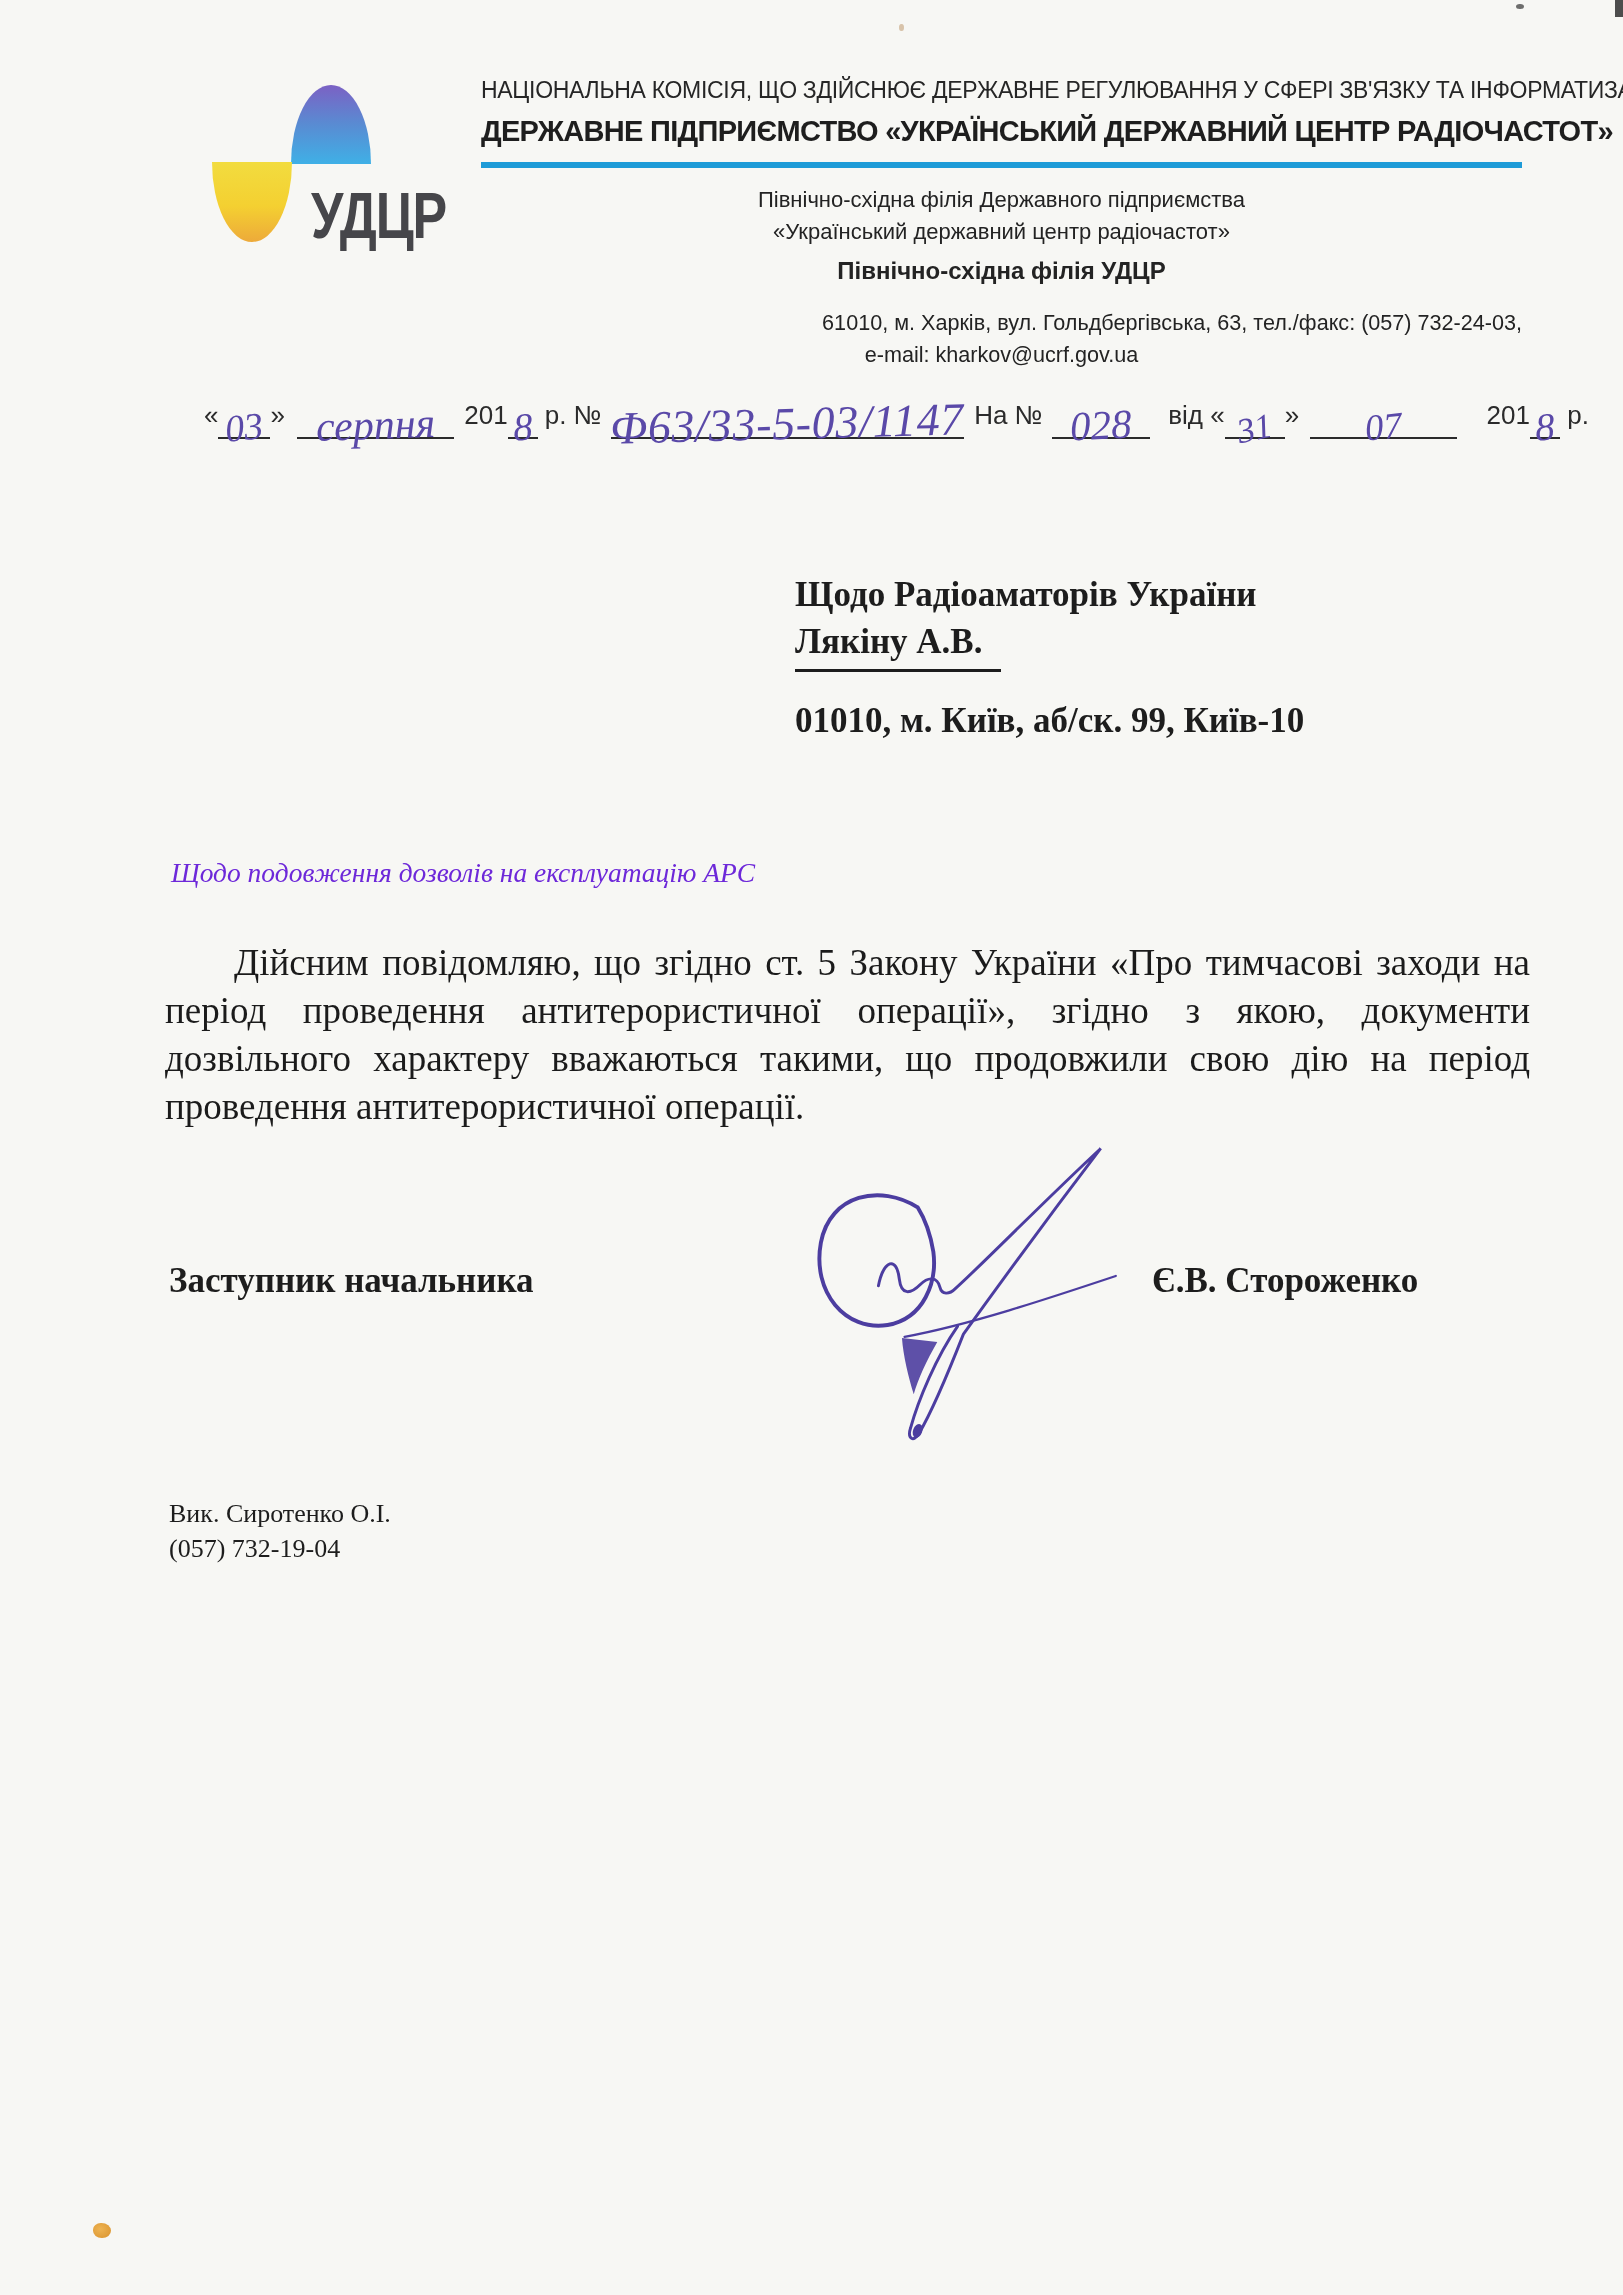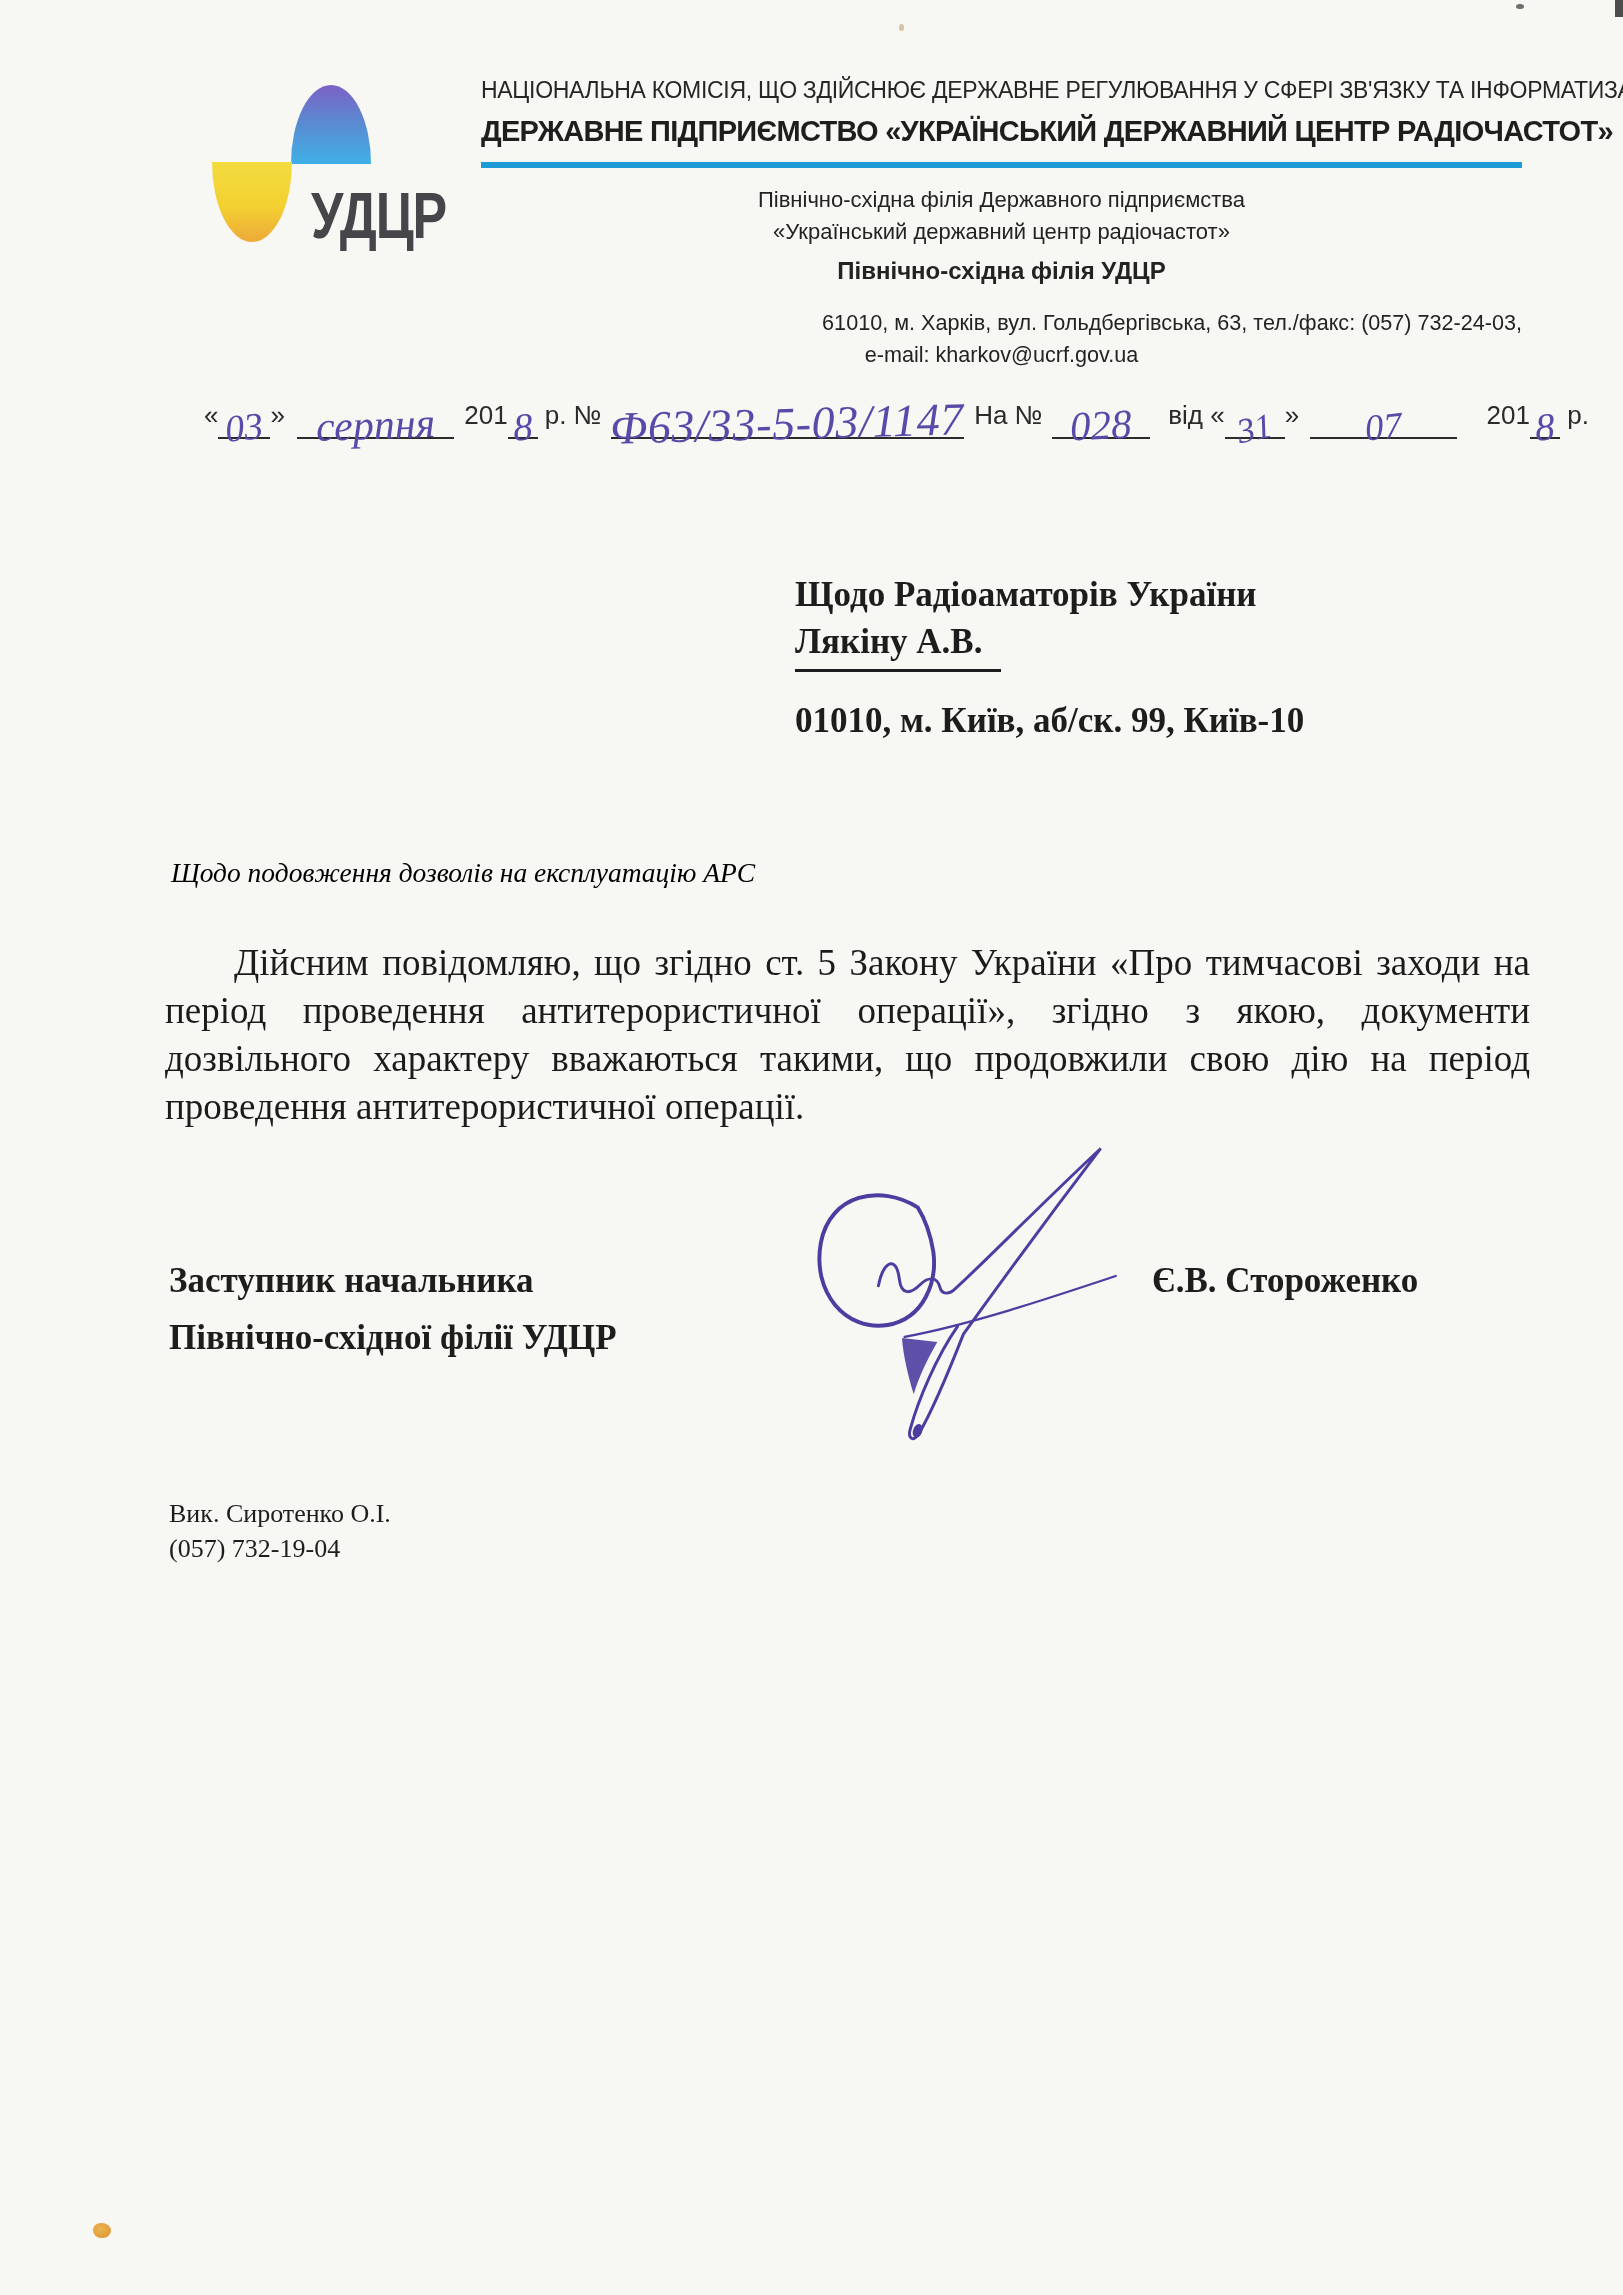--- a/index.html
+++ b/index.html
@@ -64,21 +64,21 @@
   .recipient{
     position:absolute;left:795px;top:571px;
     font-family:"Liberation Serif",serif;font-weight:bold;font-size:35px;
     color:#1d1d1d;line-height:47px;
   }
   .recipient .u-name{display:inline-block;border-bottom:3.3px solid #1d1d1d;padding:0 18.3px 3.9px 0;}
   .recipient .addr{margin-top:25px;}
   
   .subject{
     position:absolute;left:171px;top:857px;
-    font-family:"Liberation Serif",serif;font-style:italic;font-size:27.5px;color:#000000;
+    font-family:"Liberation Serif",serif;font-style:italic;font-size:27.5px;color:#6d28d9;
   }
   .body-block{
     position:absolute;left:165px;top:939px;width:1365px;
     font-family:"Liberation Serif",serif;font-size:37px;line-height:48px;color:#1b1b1b;
   }
   .body-line{text-align:justify;text-align-last:justify;}
   .body-line.first{text-indent:69px;}
   .body-line.last{text-align-last:left;}
   
   .sig-label1{position:absolute;left:169px;top:1261px;font-family:"Liberation Serif",serif;font-weight:bold;font-size:35px;color:#1d1d1d;}
@@ -154,21 +154,20 @@
   <div class="subject">Щодо подовження дозволів на експлуатацію АРС</div>
 
   <div class="body-block">
     <div class="body-line first">Дійсним повідомляю, що згідно ст. 5 Закону України «Про тимчасові заходи на</div>
     <div class="body-line">період проведення антитерористичної операції», згідно з якою, документи</div>
     <div class="body-line">дозвільного характеру вважаються такими, що продовжили свою дію на період</div>
     <div class="body-line last">проведення антитерористичної операції.</div>
   </div>
 
   <div class="sig-label1">Заступник начальника</div>
-  <div class="sig-label2">Північно-східної філії УДЦР</div>
   <div class="sig-name">Є.В. Стороженко</div>
 
   <svg class="sig-svg" width="419" height="340" viewBox="0 0 640 520" fill="none">
     <g stroke="#4c3da0" stroke-linecap="round" fill="none">
       <path d="M 282 132 C 225 96 148 112 134 186 C 120 262 172 322 236 312 C 292 302 312 246 306 200 C 301 170 292 148 282 132" stroke-width="6"></path>
       <path d="M 222 252 c 8 -40 28 -46 32 -10 c 3 26 18 22 32 8 c 12 -12 26 -12 30 4 c 3 12 14 12 24 2 C 380 220 480 118 562 42 C 498 126 418 234 352 326 C 330 382 304 444 284 478 c -8 14 -18 8 -13 -8 c 12 -44 40 -110 72 -156" stroke-width="4.5"></path>
       <path d="M 262 330 C 360 312 480 272 585 237" stroke-width="3.5"></path>
       <path d="M 258 332 L 312 338 C 296 366 282 396 276 418 C 268 392 260 360 258 332 Z" fill="#4c3da0" stroke="none" opacity=".9"></path>
       <ellipse cx="282" cy="474" rx="7" ry="11" fill="#4c3da0" stroke="none" transform="rotate(20 282 474)"></ellipse>
     </g>

